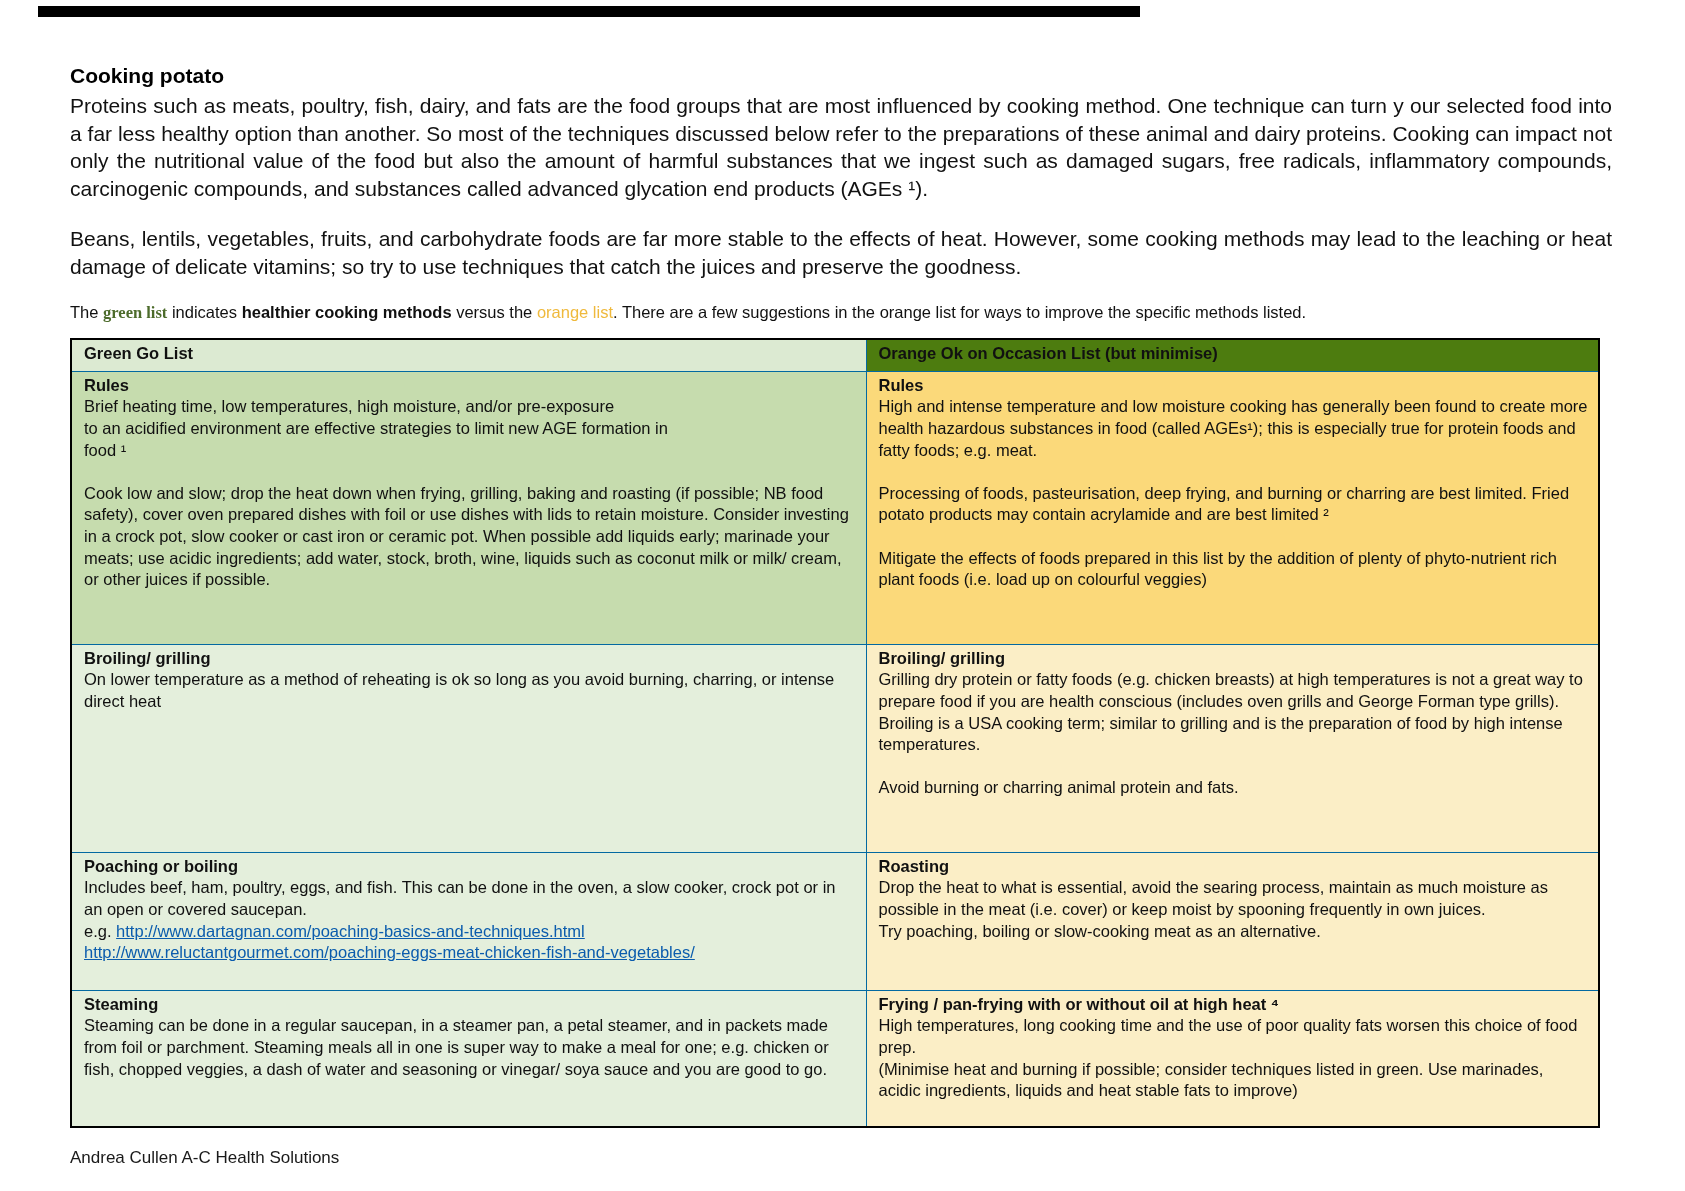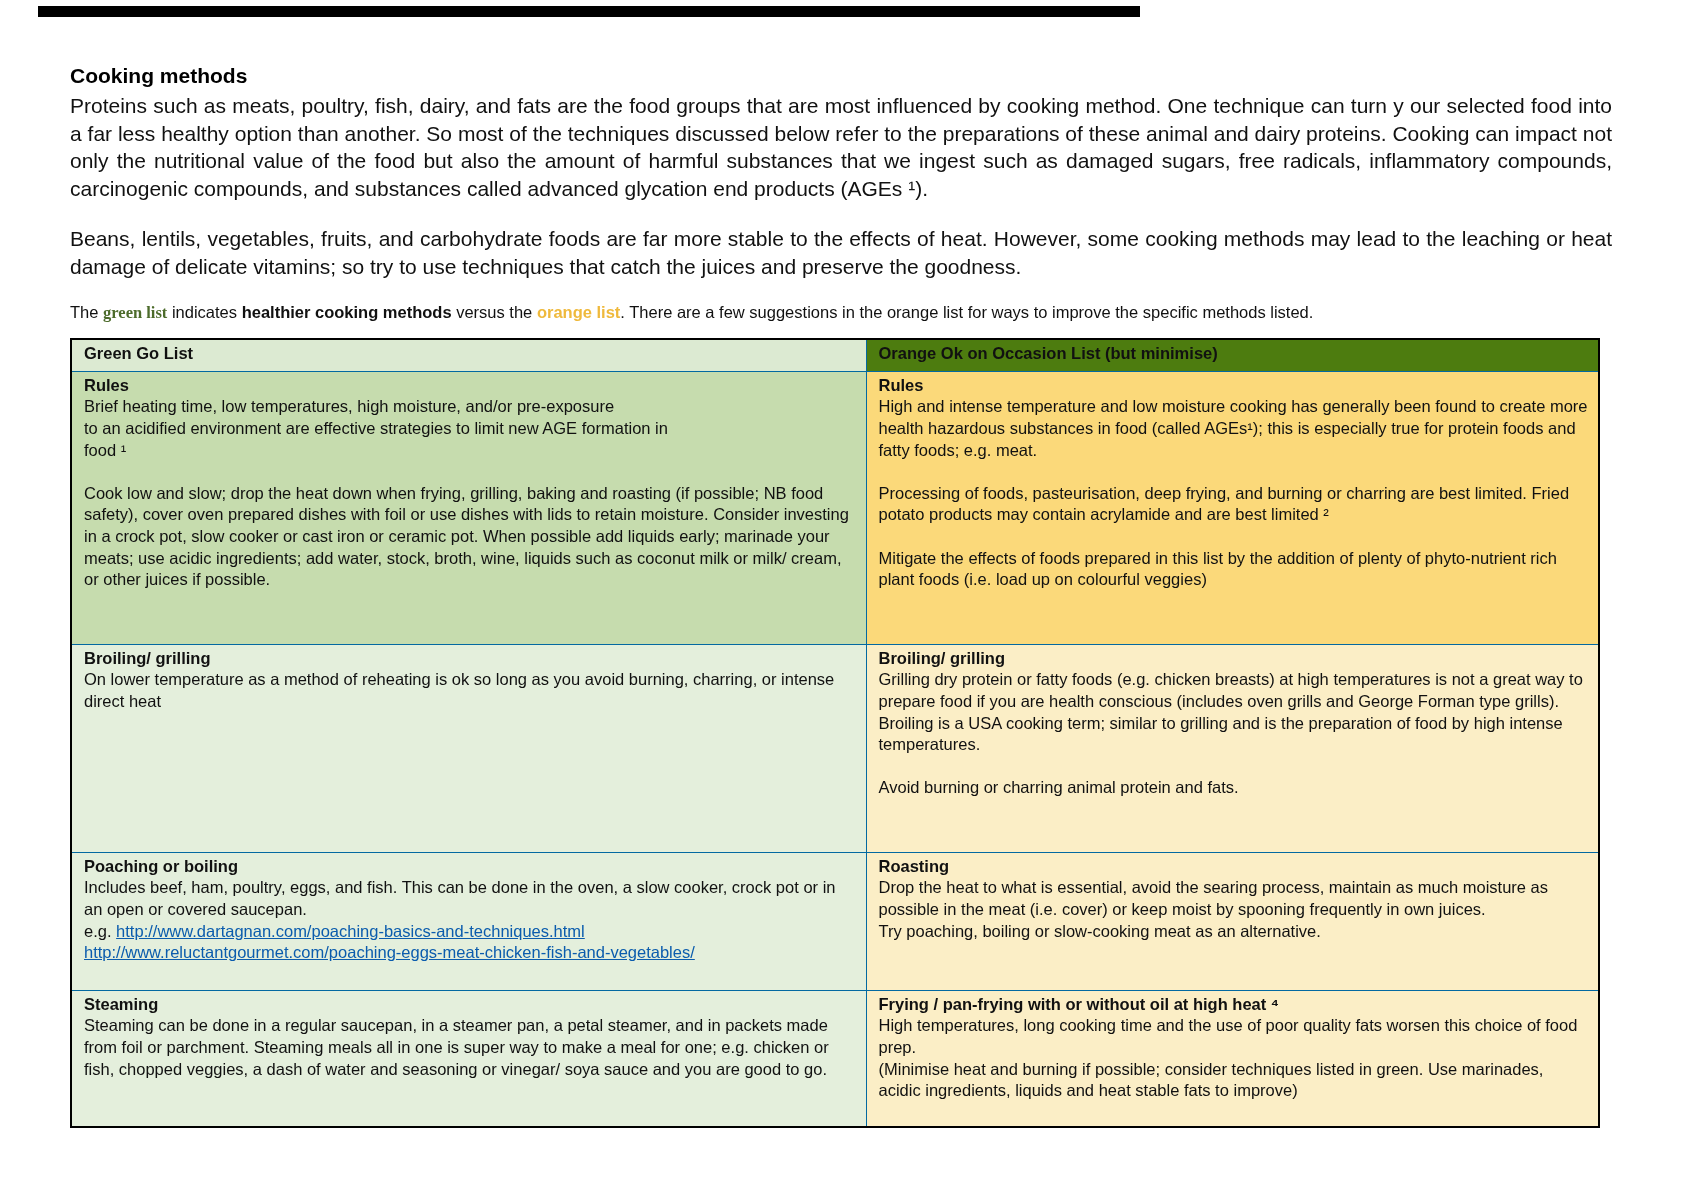--- a/index.html
+++ b/index.html
@@ -25,21 +25,21 @@
     font-size:21px;font-weight:bold;margin:0 0 4px 0;color:#000000;
   }
   .intro{
     font-size:21px;line-height:1.32;margin:0 0 22px 0;
     text-align:justify;color:#111111;
   }
   .legend{
     font-size:16.5px;line-height:1.32;margin:0 0 14px 0;color:#111111;
   }
   .green-label{color:#4c6b2b;font-weight:bold;font-family:Liberation Serif, serif;}
-  .orange-label{color:#efb93c;font-weight:bold;}
+  .orange-label{color:#efb93c;font-weight:normal;}
   .bold-label{font-weight:bold;}
   table.methods{
     border-collapse:collapse;
     width:1528px;
     table-layout:fixed;
     border:2px solid #000000;
   }
   table.methods th, table.methods td{
     border:1px solid #0369a1;
     vertical-align:top;
@@ -71,21 +71,21 @@
     font-size:17px;color:#1a1a1a;margin-top:20px;
   }
 </style>
 </head>
 <body>
 
 <div class="page">
   <div class="top-bar"></div>
 
   <div class="content">
-    <h1 class="doc-title">Cooking methods</h1>
+    <h1 class="doc-title">Cooking potato</h1>
 
     <p class="intro">Proteins such as meats, poultry, fish, dairy, and fats are the food groups that are most influenced by cooking method. One technique can turn y our selected food into a far less healthy option than another. So most of the techniques discussed below refer to the preparations of these animal and dairy proteins. Cooking can impact not only the nutritional value of the food but also the amount of harmful substances that we ingest such as damaged sugars, free radicals, inflammatory compounds, carcinogenic compounds, and substances called advanced glycation end products (AGEs ¹).</p>
 
     <p class="intro">Beans, lentils, vegetables, fruits, and carbohydrate foods are far more stable to the effects of heat. However, some cooking methods may lead to the leaching or heat damage of delicate vitamins; so try to use techniques that catch the juices and preserve the goodness.</p>
 
     <p class="legend"><span>The </span><span class="green-label">green list</span><span> indicates </span><span class="bold-label">healthier cooking methods</span><span> versus the </span><span class="orange-label">orange list</span><span>. There are a few suggestions in the orange list for ways to improve the specific methods listed.</span></p>
 
     <table class="methods">
       <colgroup>
           <col class="left-col">
@@ -152,14 +152,15 @@
         </td>
         <td class="cell-orange">
           <div class="cell-title">Frying / pan-frying with or without oil at high heat ⁴</div>
           <div class="cell-body">High temperatures, long cooking time and the use of poor quality fats worsen this choice of food prep.
 (Minimise heat and burning if possible; consider techniques listed in green. Use marinades, acidic ingredients, liquids and heat stable fats to improve)</div>
         </td>
       </tr>
     </tbody>
       </table>
 
+    <div class="footer">Andrea Cullen A-C Health Solutions</div>
   </div>
 </div>
 
 </body></html>

